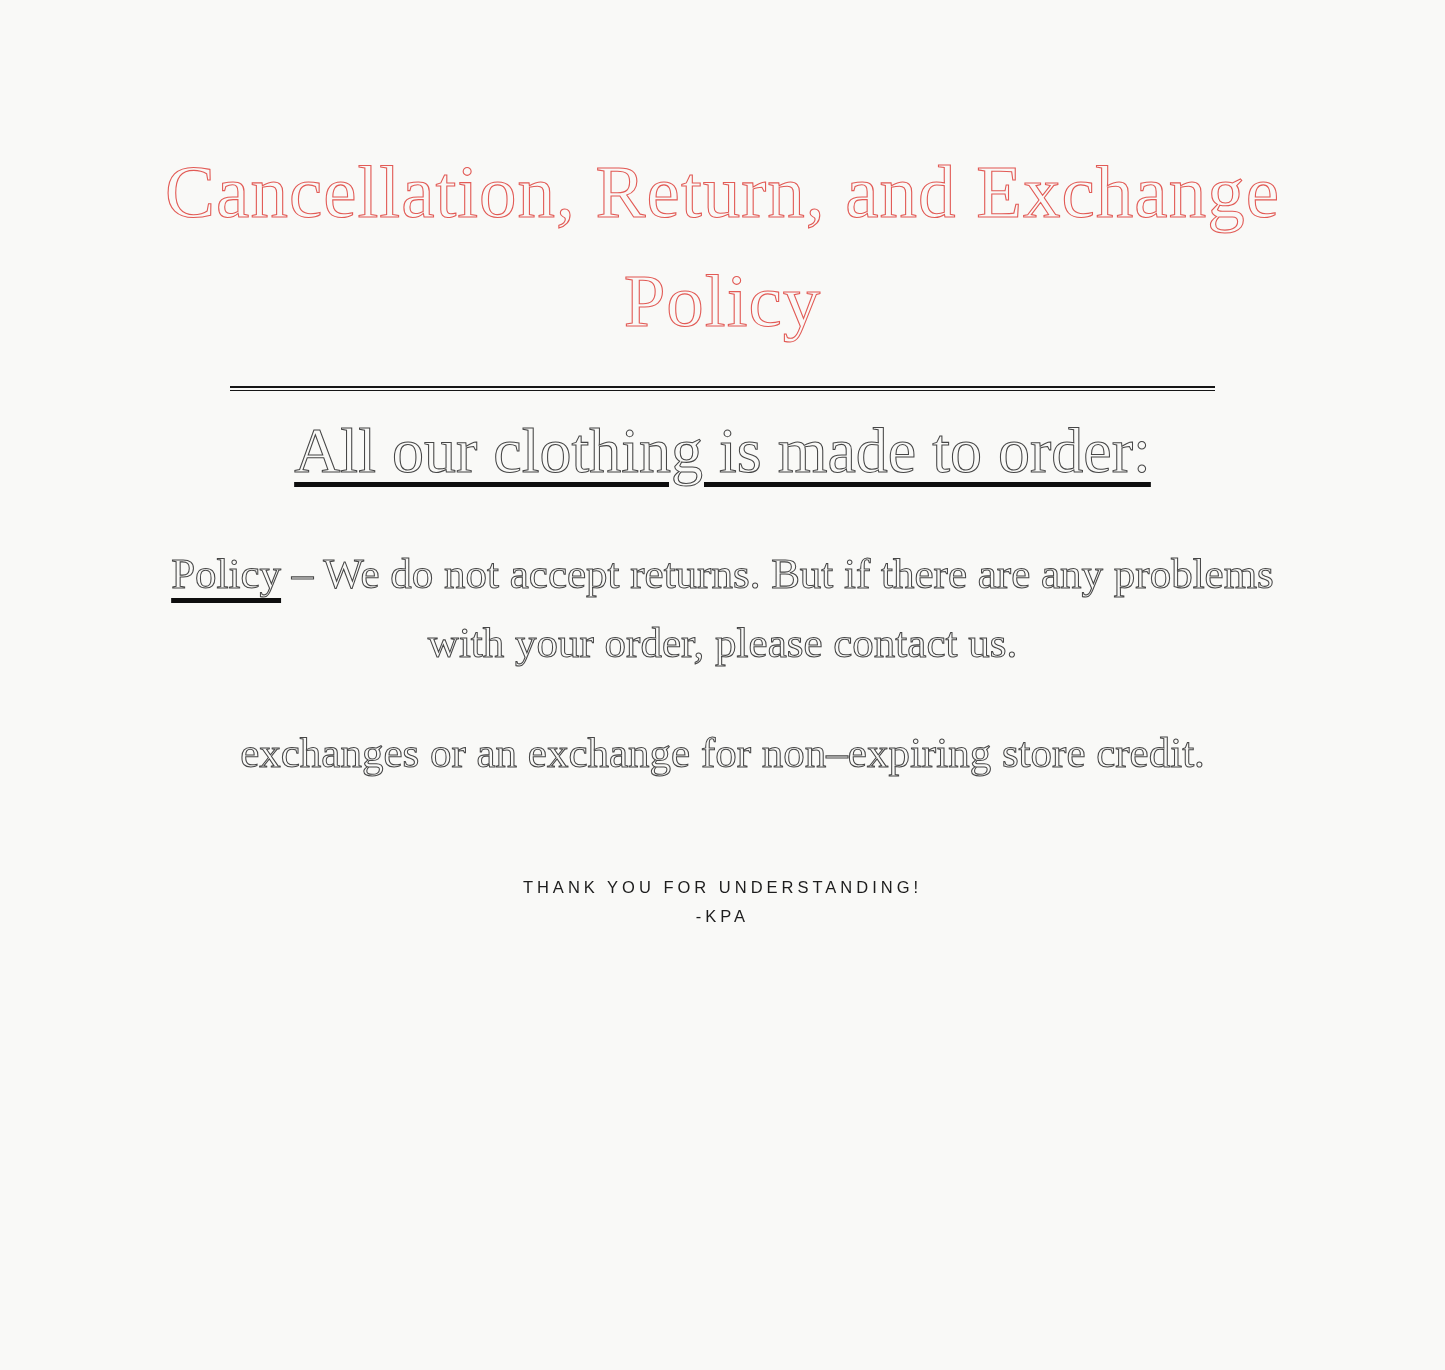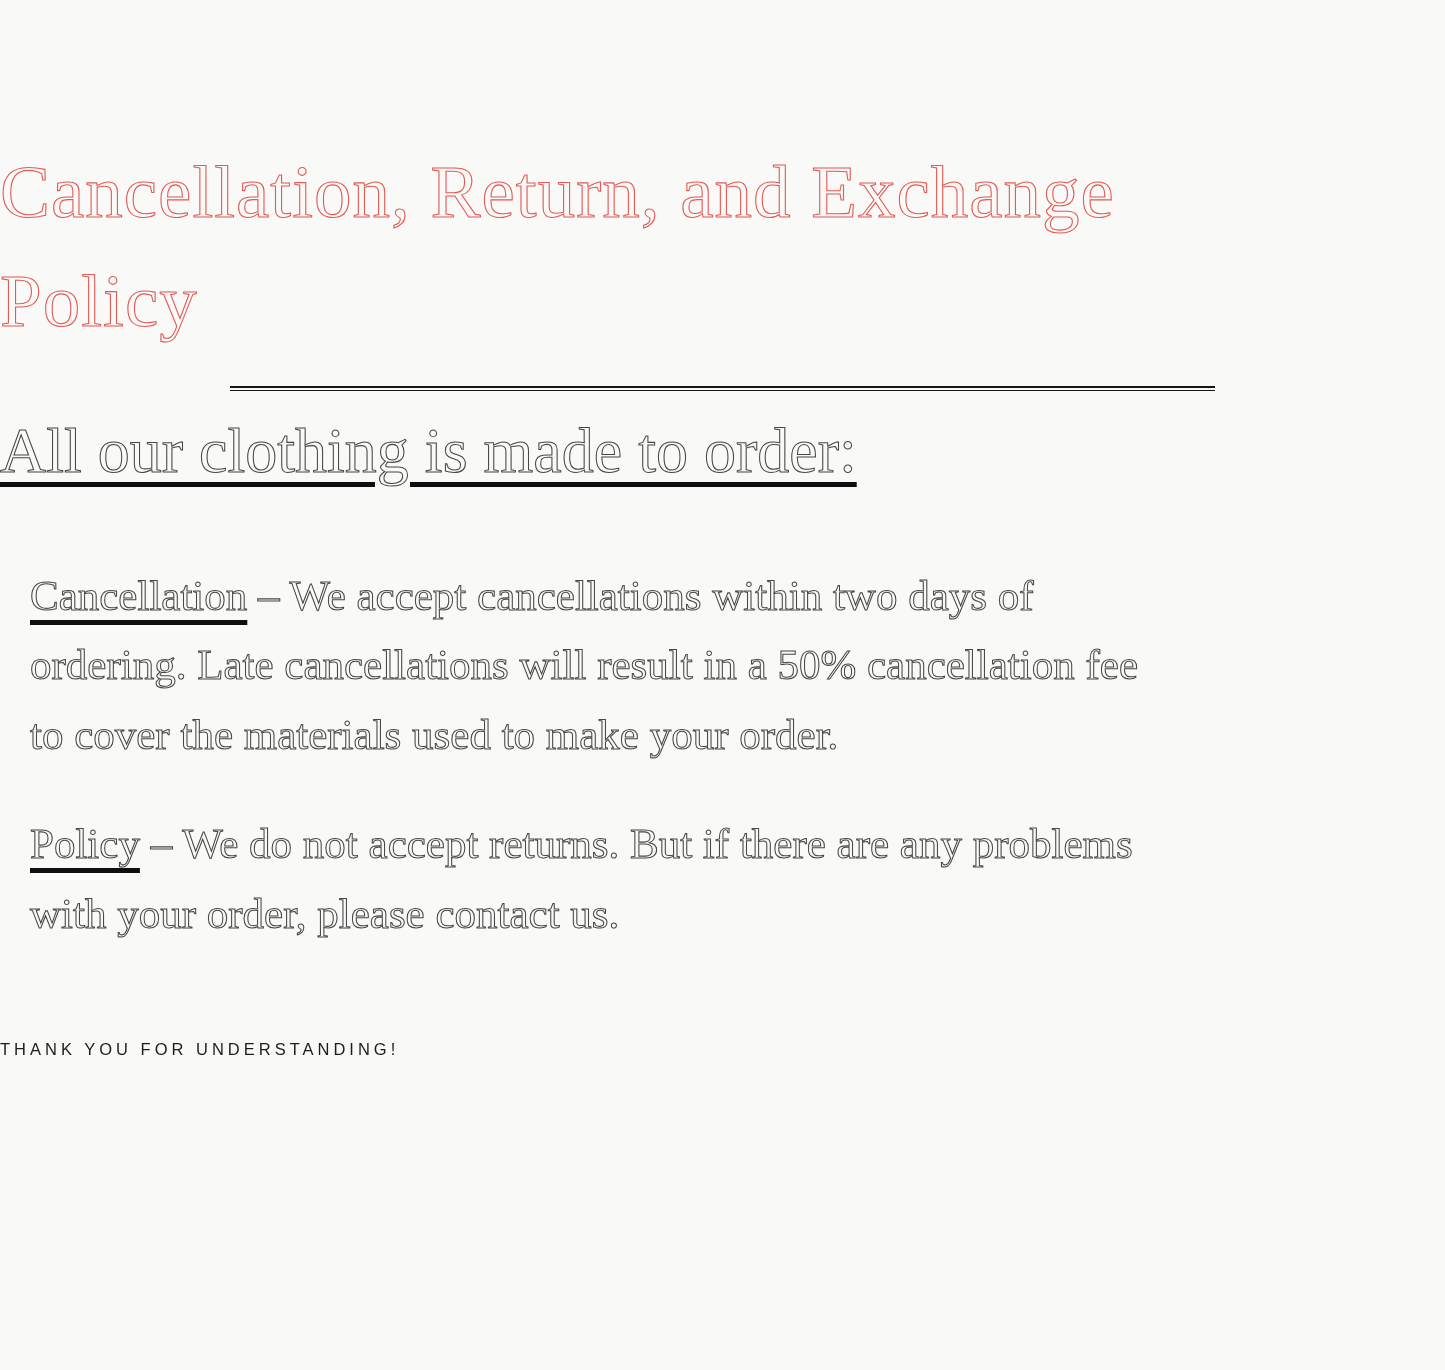--- a/index.html
+++ b/index.html
@@ -11,21 +11,21 @@
     height: 1370px;
     overflow: hidden;
     background: #f9f9f7;
     font-family: "Liberation Serif", serif;
   }
   .page {
     width: 1445px;
     height: 1370px;
     box-sizing: border-box;
     padding-top: 138px;
-    text-align: left;
+    text-align: center;
   }
   
   .thin {
     -webkit-text-fill-color: transparent;
     -webkit-text-stroke: 1.05px #474747;
     color: #3f3f3f;
   }
   .title {
     margin: 0 0 30px 0;
     font-size: 75px;
@@ -83,35 +83,30 @@
     <span class="title-line">Cancellation, Return, and Exchange</span>
     <span class="title-line">Policy</span>
   </h1>
 
   <div class="divider"></div>
 
   <h2 class="subtitle thin">
     <span class="u">All our clothing is made to order:</span>
   </h2>
 
-  <section class="policy thin first">
-    <p class="pline">
-      <span class="u">Cancellation</span><span> – We accept cancellations within two days of</span>
-    </p>
-    <p class="pline">ordering. Late cancellations will result in a 50% cancellation fee</p>
-    <p class="pline">to cover the materials used to make your order.</p>
-  </section>
 
   <section class="policy thin next">
     <p class="pline">
       <span class="u">Policy</span><span> – We do not accept returns. But if there are any problems</span>
     </p>
     <p class="pline">with your order, please contact us.</p>
   </section>
 
   <section class="policy thin next">
+    <p class="pline">exchanges or an exchange for non–expiring store credit.</p>
   </section>
 
   <footer class="footer">
     <div>THANK YOU FOR UNDERSTANDING!</div>
+    <div>-KPA</div>
   </footer>
 
 </div>
 
 </body></html>

